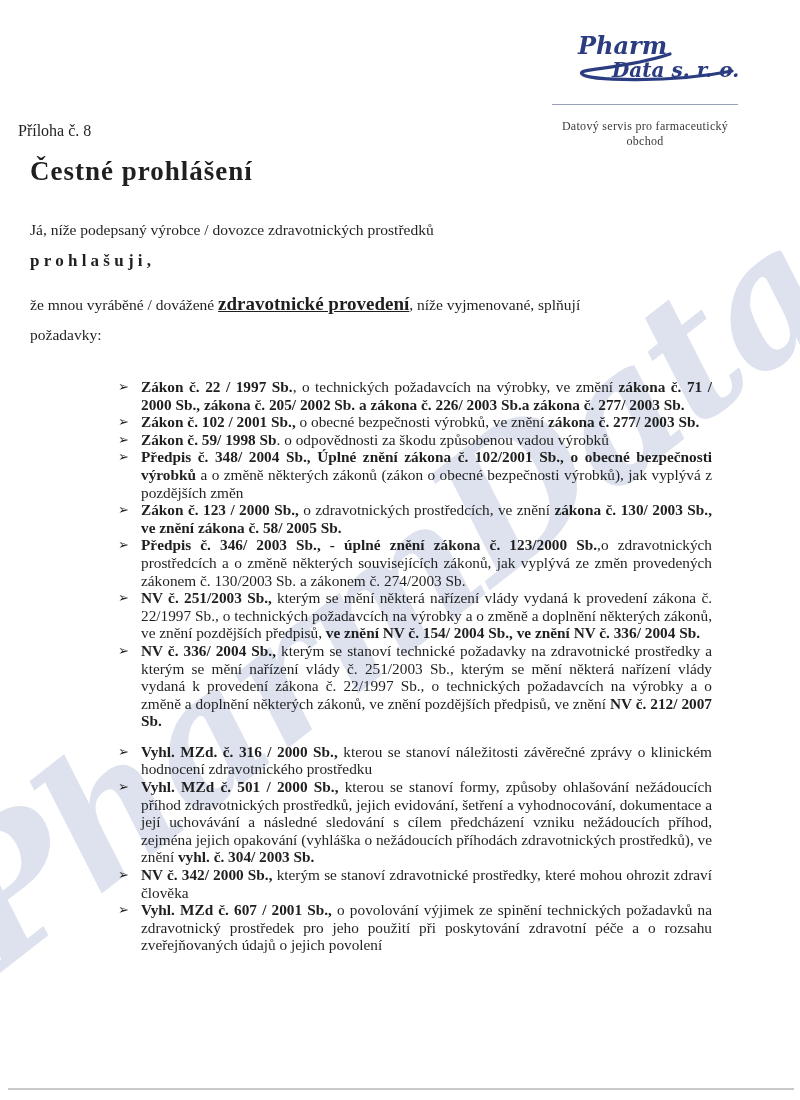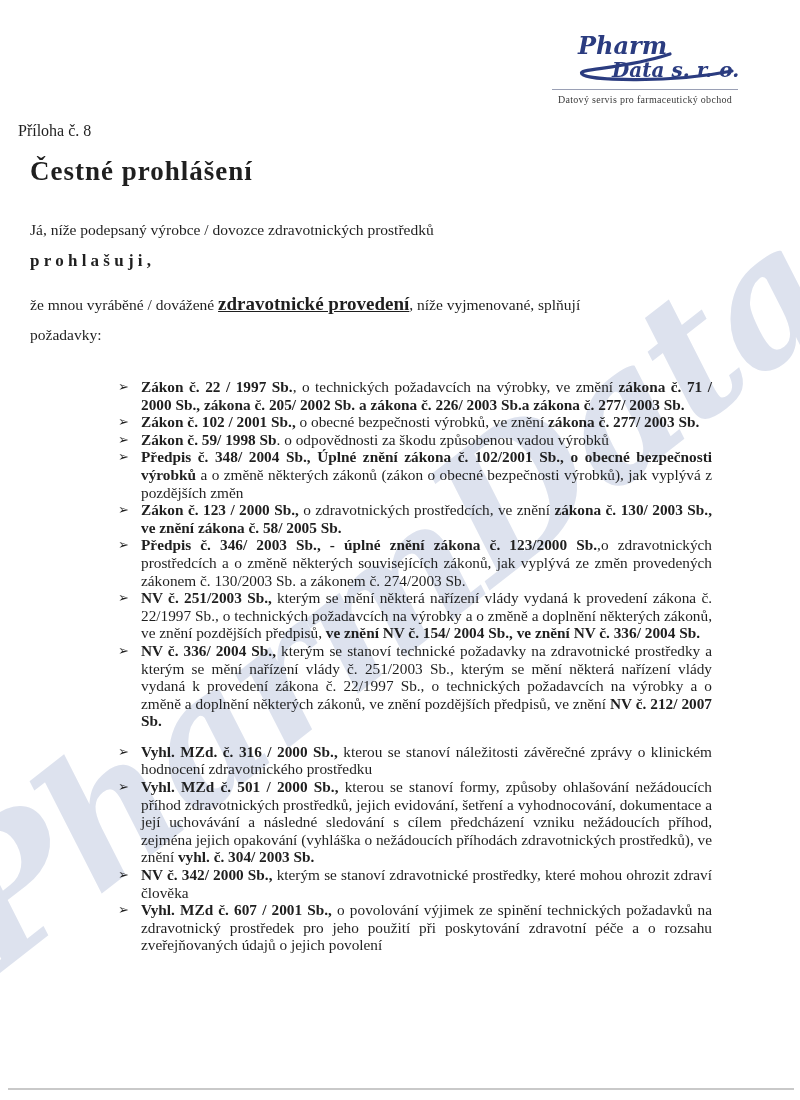--- a/index.html
+++ b/index.html
@@ -16,23 +16,23 @@
     font-family:"DejaVu Serif",serif;
     font-style:italic;font-weight:bold;
     font-size:175px;letter-spacing:-4px;white-space:nowrap;
     transform:rotate(-38deg);
     pointer-events:none;user-select:none;z-index:0;
   }
   
   .logo{position:absolute;left:552px;top:30px;width:186px;z-index:2;}
   .logo svg{display:block;}
   .logo-tagline{
-    margin-top:1px;font-family:"Liberation Serif",serif;
-    font-size:10px;letter-spacing:.3px;color:#3a3a3a;text-align:center;
-    border-top:1px solid #9aa0b5;padding-top:4px;
+    margin-top:16px;font-family:"Liberation Serif",serif;
+    font-size:12px;letter-spacing:.3px;color:#3a3a3a;text-align:center;
+    border-top:1px solid #9aa0b5;padding-top:14px;
   }
   
   .attachment{
     position:absolute;top:122px;left:18px;right:100px;text-align:left;
     font-weight:normal;font-size:16px;z-index:2;
   }
   .centered{position:absolute;left:30px;width:770px;z-index:2;}
   .doc-title{top:156px;font-size:27px;font-weight:bold;letter-spacing:1px;}
   .intro-line1{top:221px;font-size:15.5px;}
   .declaration{top:251px;font-size:17px;font-weight:bold;}

